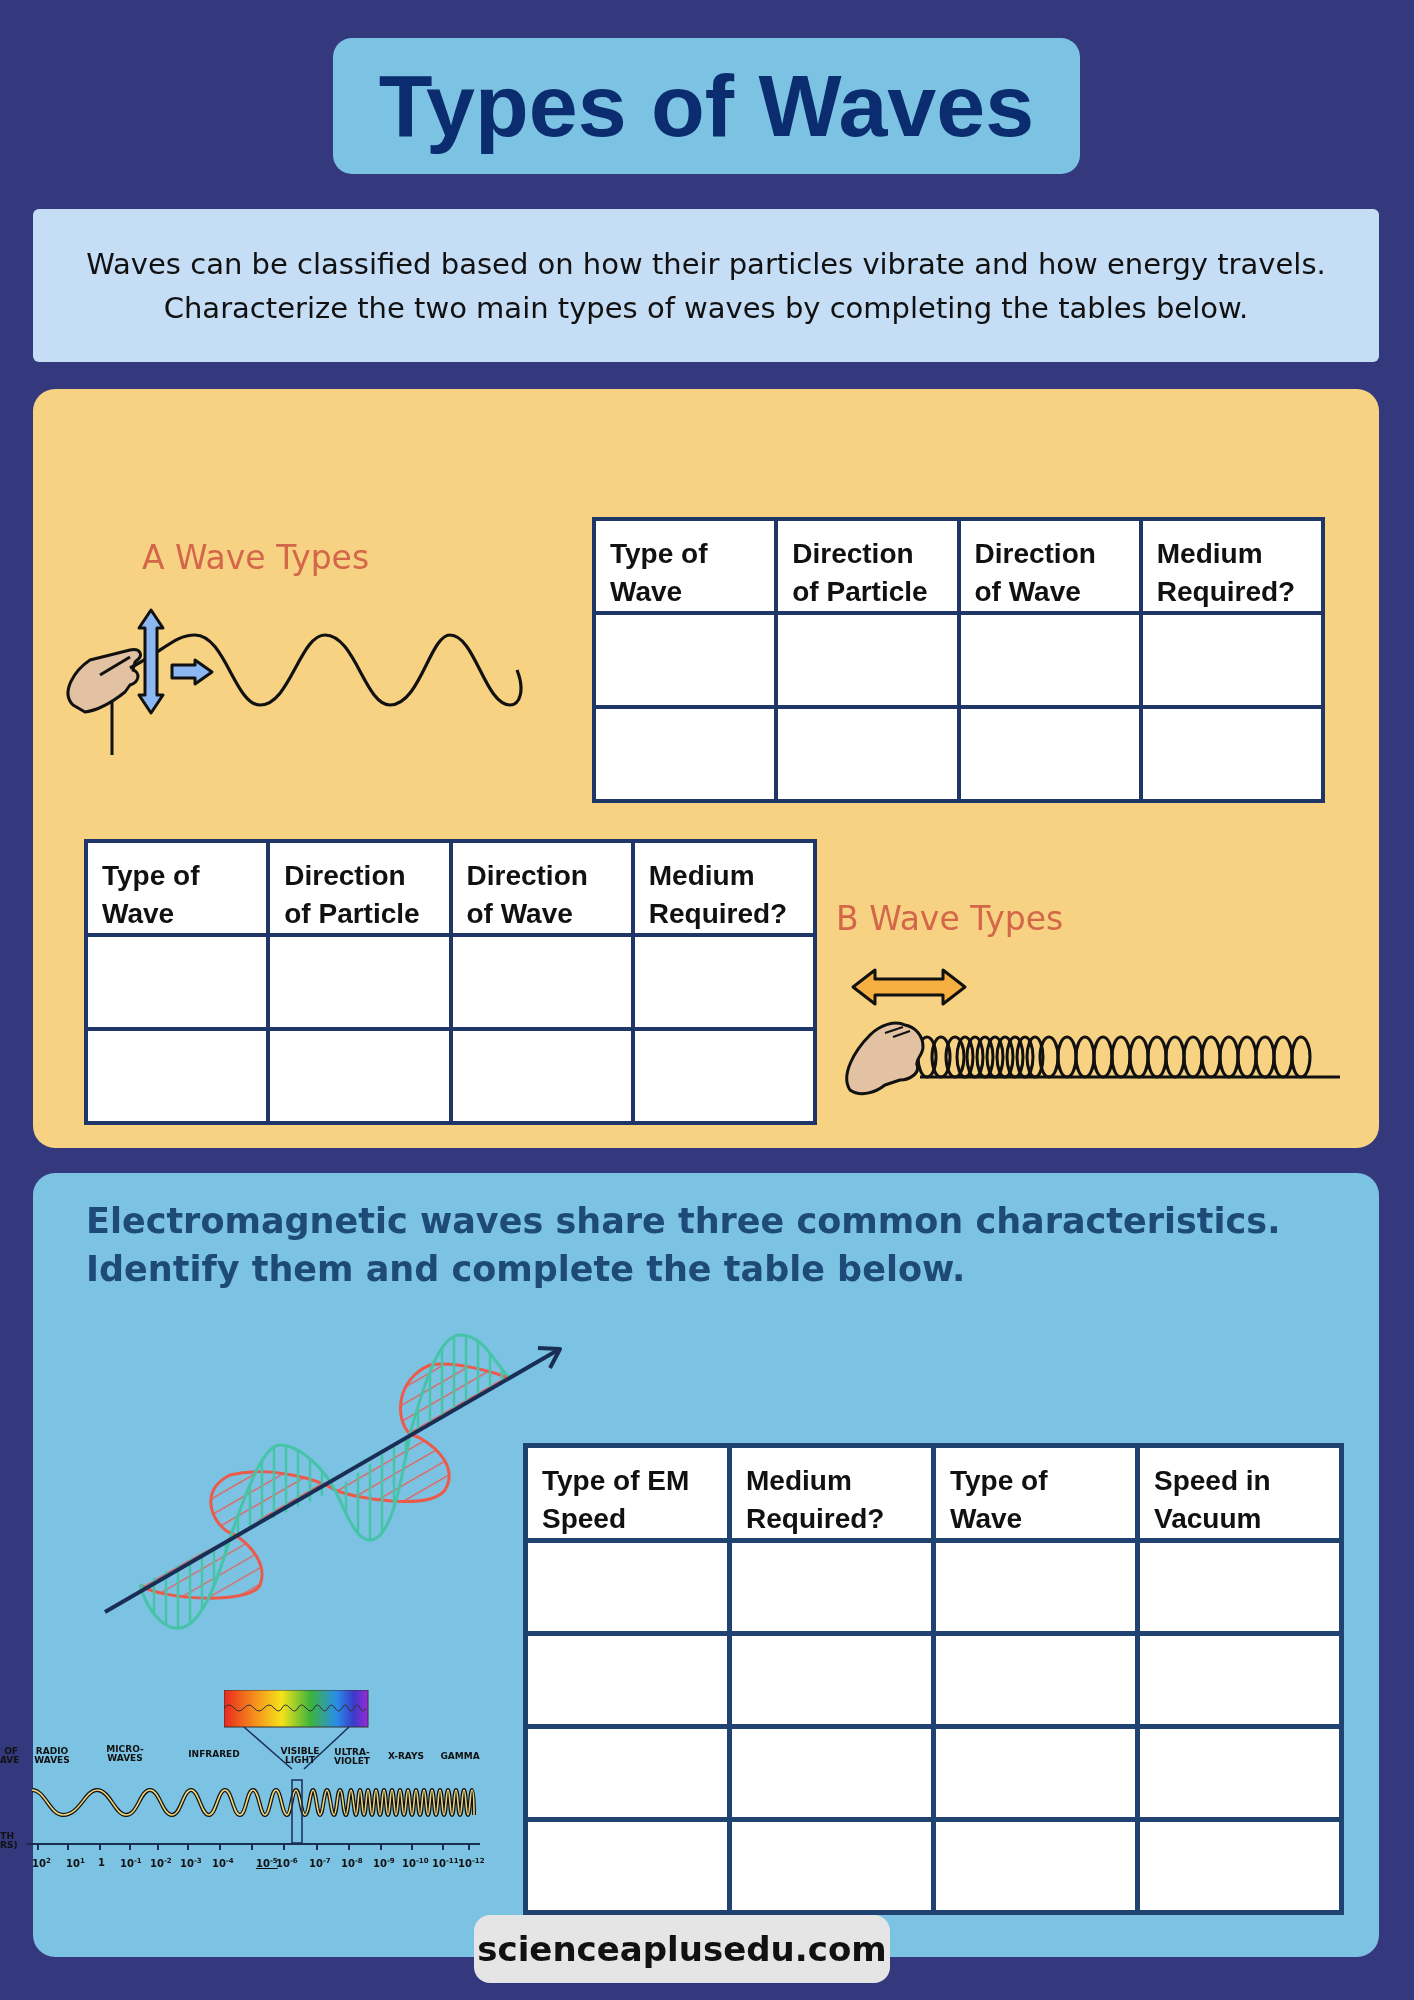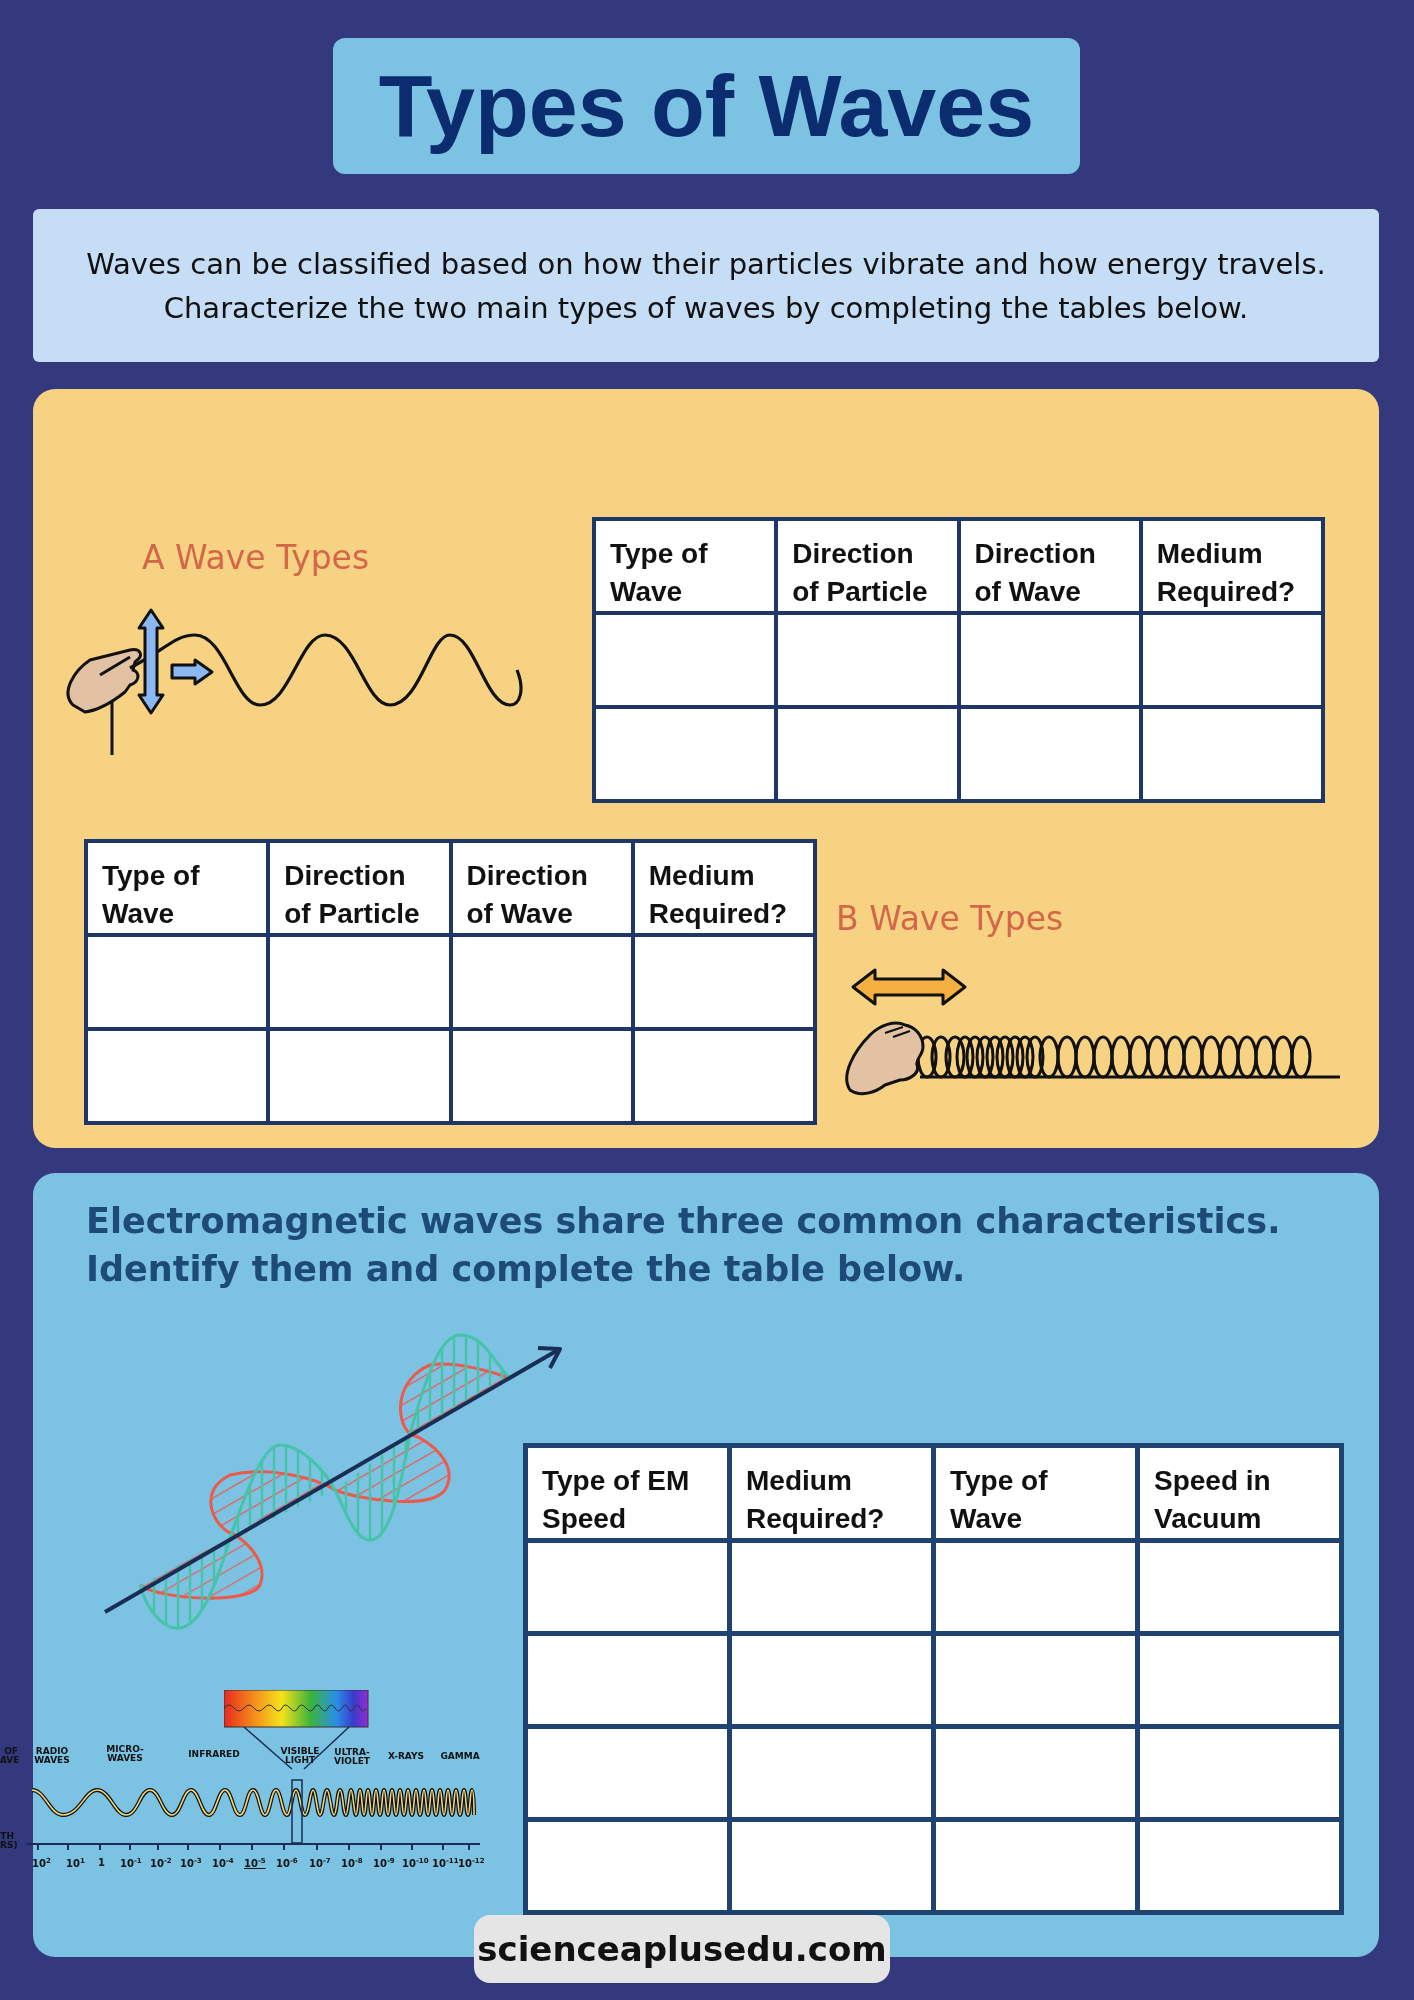--- a/index.html
+++ b/index.html
@@ -5,21 +5,21 @@
   * { box-sizing: border-box; margin: 0; padding: 0; }
   html, body { width: 1414px; height: 2000px; }
   body {
     background: #34397e;
     position: relative;
     overflow: hidden;
     font-family: "Liberation Sans", sans-serif;
   }
   .title-box {
     position: absolute; left: 333px; top: 38px; width: 747px; height: 136px;
-    background: #7bc2e3; border-radius: 12px;
+    background: #7bc2e3; border-radius: 19px;
     display: flex; align-items: center; justify-content: center;
   }
   .title-box h1 {
     font-family: "Liberation Sans", sans-serif; font-weight: 700;
     font-size: 88px; color: #0b2c6e; letter-spacing: 0px;
   }
   .intro-box {
     position: absolute; left: 33px; top: 209px; width: 1346px; height: 153px;
     background: #c5ddf5; border-radius: 6px;
     display: flex; align-items: center; justify-content: center;
@@ -295,21 +295,21 @@
     <span>TH</span><br><span>RS)</span>
   </div>
 
   <div class="tick-label" style="left:32px; top:167px;">10<sup>2</sup></div>
   <div class="tick-label" style="left:66px; top:167px;">10<sup>1</sup></div>
   <div class="tick-label" style="left:98px; top:167px;">1</div>
   <div class="tick-label" style="left:120px; top:167px;">10<sup>-1</sup></div>
   <div class="tick-label" style="left:150px; top:167px;">10<sup>-2</sup></div>
   <div class="tick-label" style="left:180px; top:167px;">10<sup>-3</sup></div>
   <div class="tick-label" style="left:212px; top:167px;">10<sup>-4</sup></div>
-  <div class="tick-label" style="left:244px; top:167px;text-decoration:underline;">10<sup>-5</sup></div>
+  <div class="tick-label" style="left:256px; top:167px;text-decoration:underline;">10<sup>-5</sup></div>
   <div class="tick-label" style="left:276px; top:167px;">10<sup>-6</sup></div>
   <div class="tick-label" style="left:309px; top:167px;">10<sup>-7</sup></div>
   <div class="tick-label" style="left:341px; top:167px;">10<sup>-8</sup></div>
   <div class="tick-label" style="left:373px; top:167px;">10<sup>-9</sup></div>
   <div class="tick-label" style="left:402px; top:167px;">10<sup>-10</sup></div>
   <div class="tick-label" style="left:432px; top:167px;">10<sup>-11</sup></div>
   <div class="tick-label" style="left:458px; top:167px;">10<sup>-12</sup></div>
 </div>
 
 <table class="grid em" style="left:523px; top:1443px; width:821px;">

